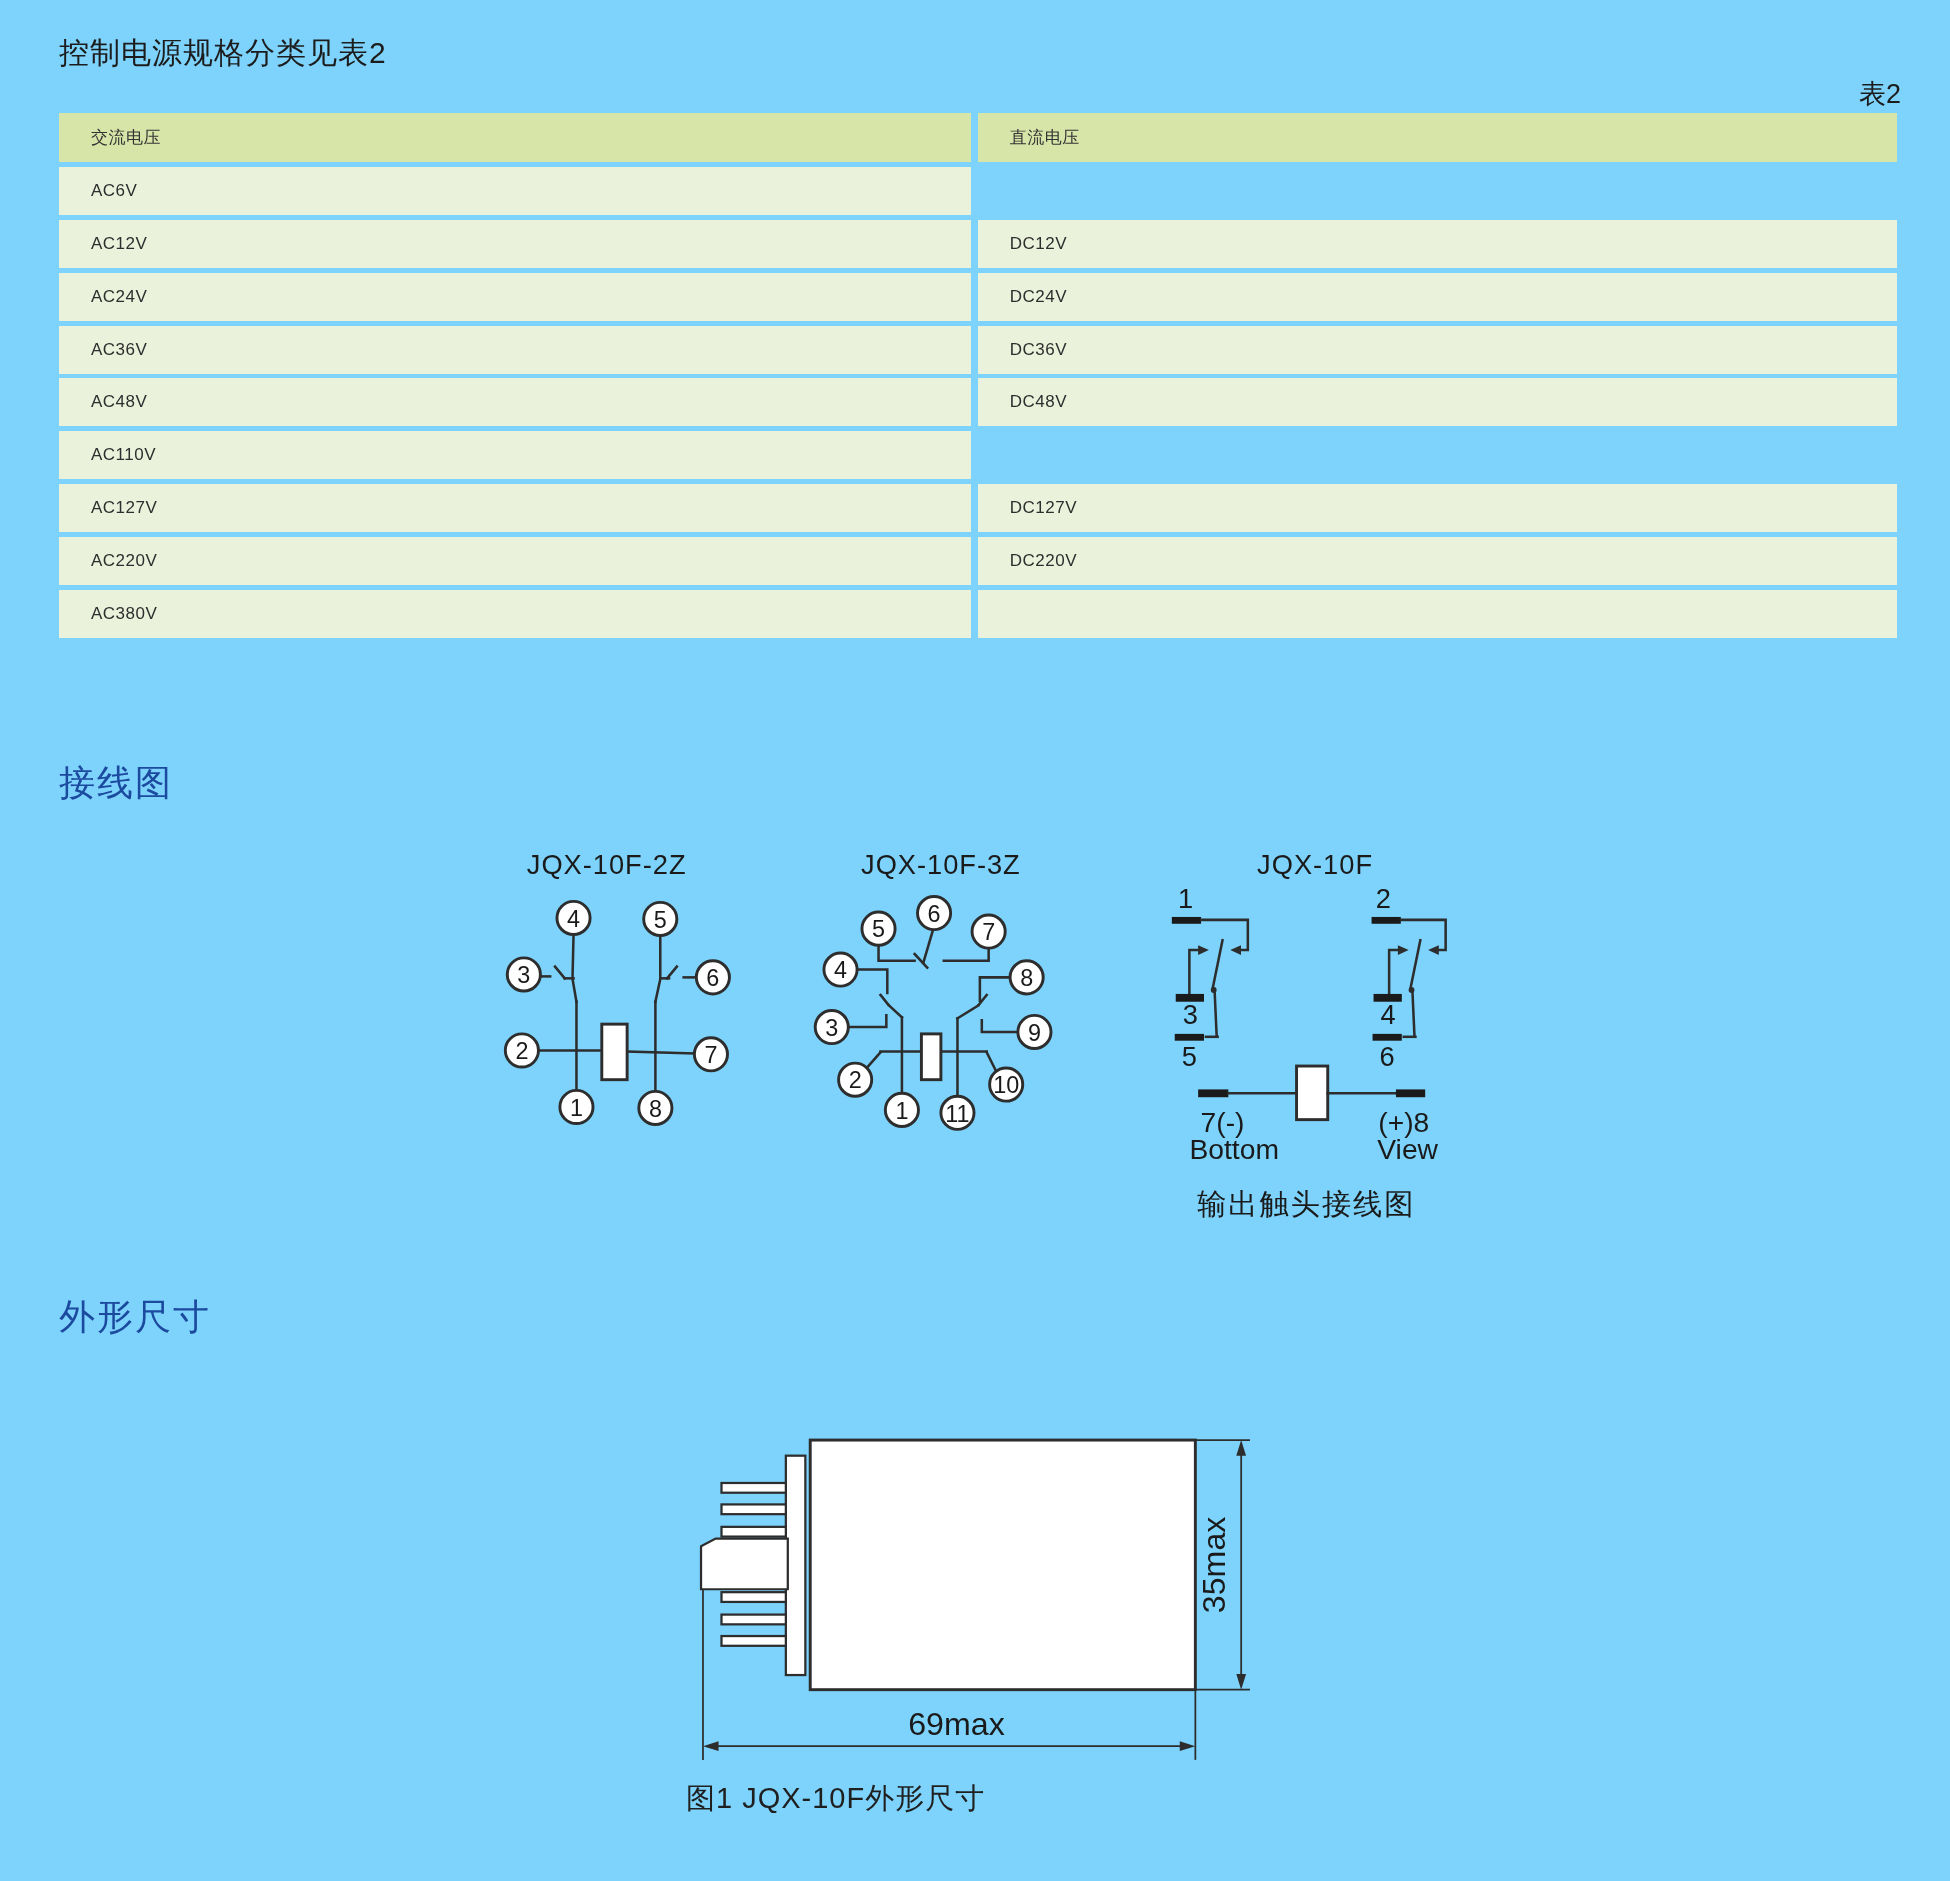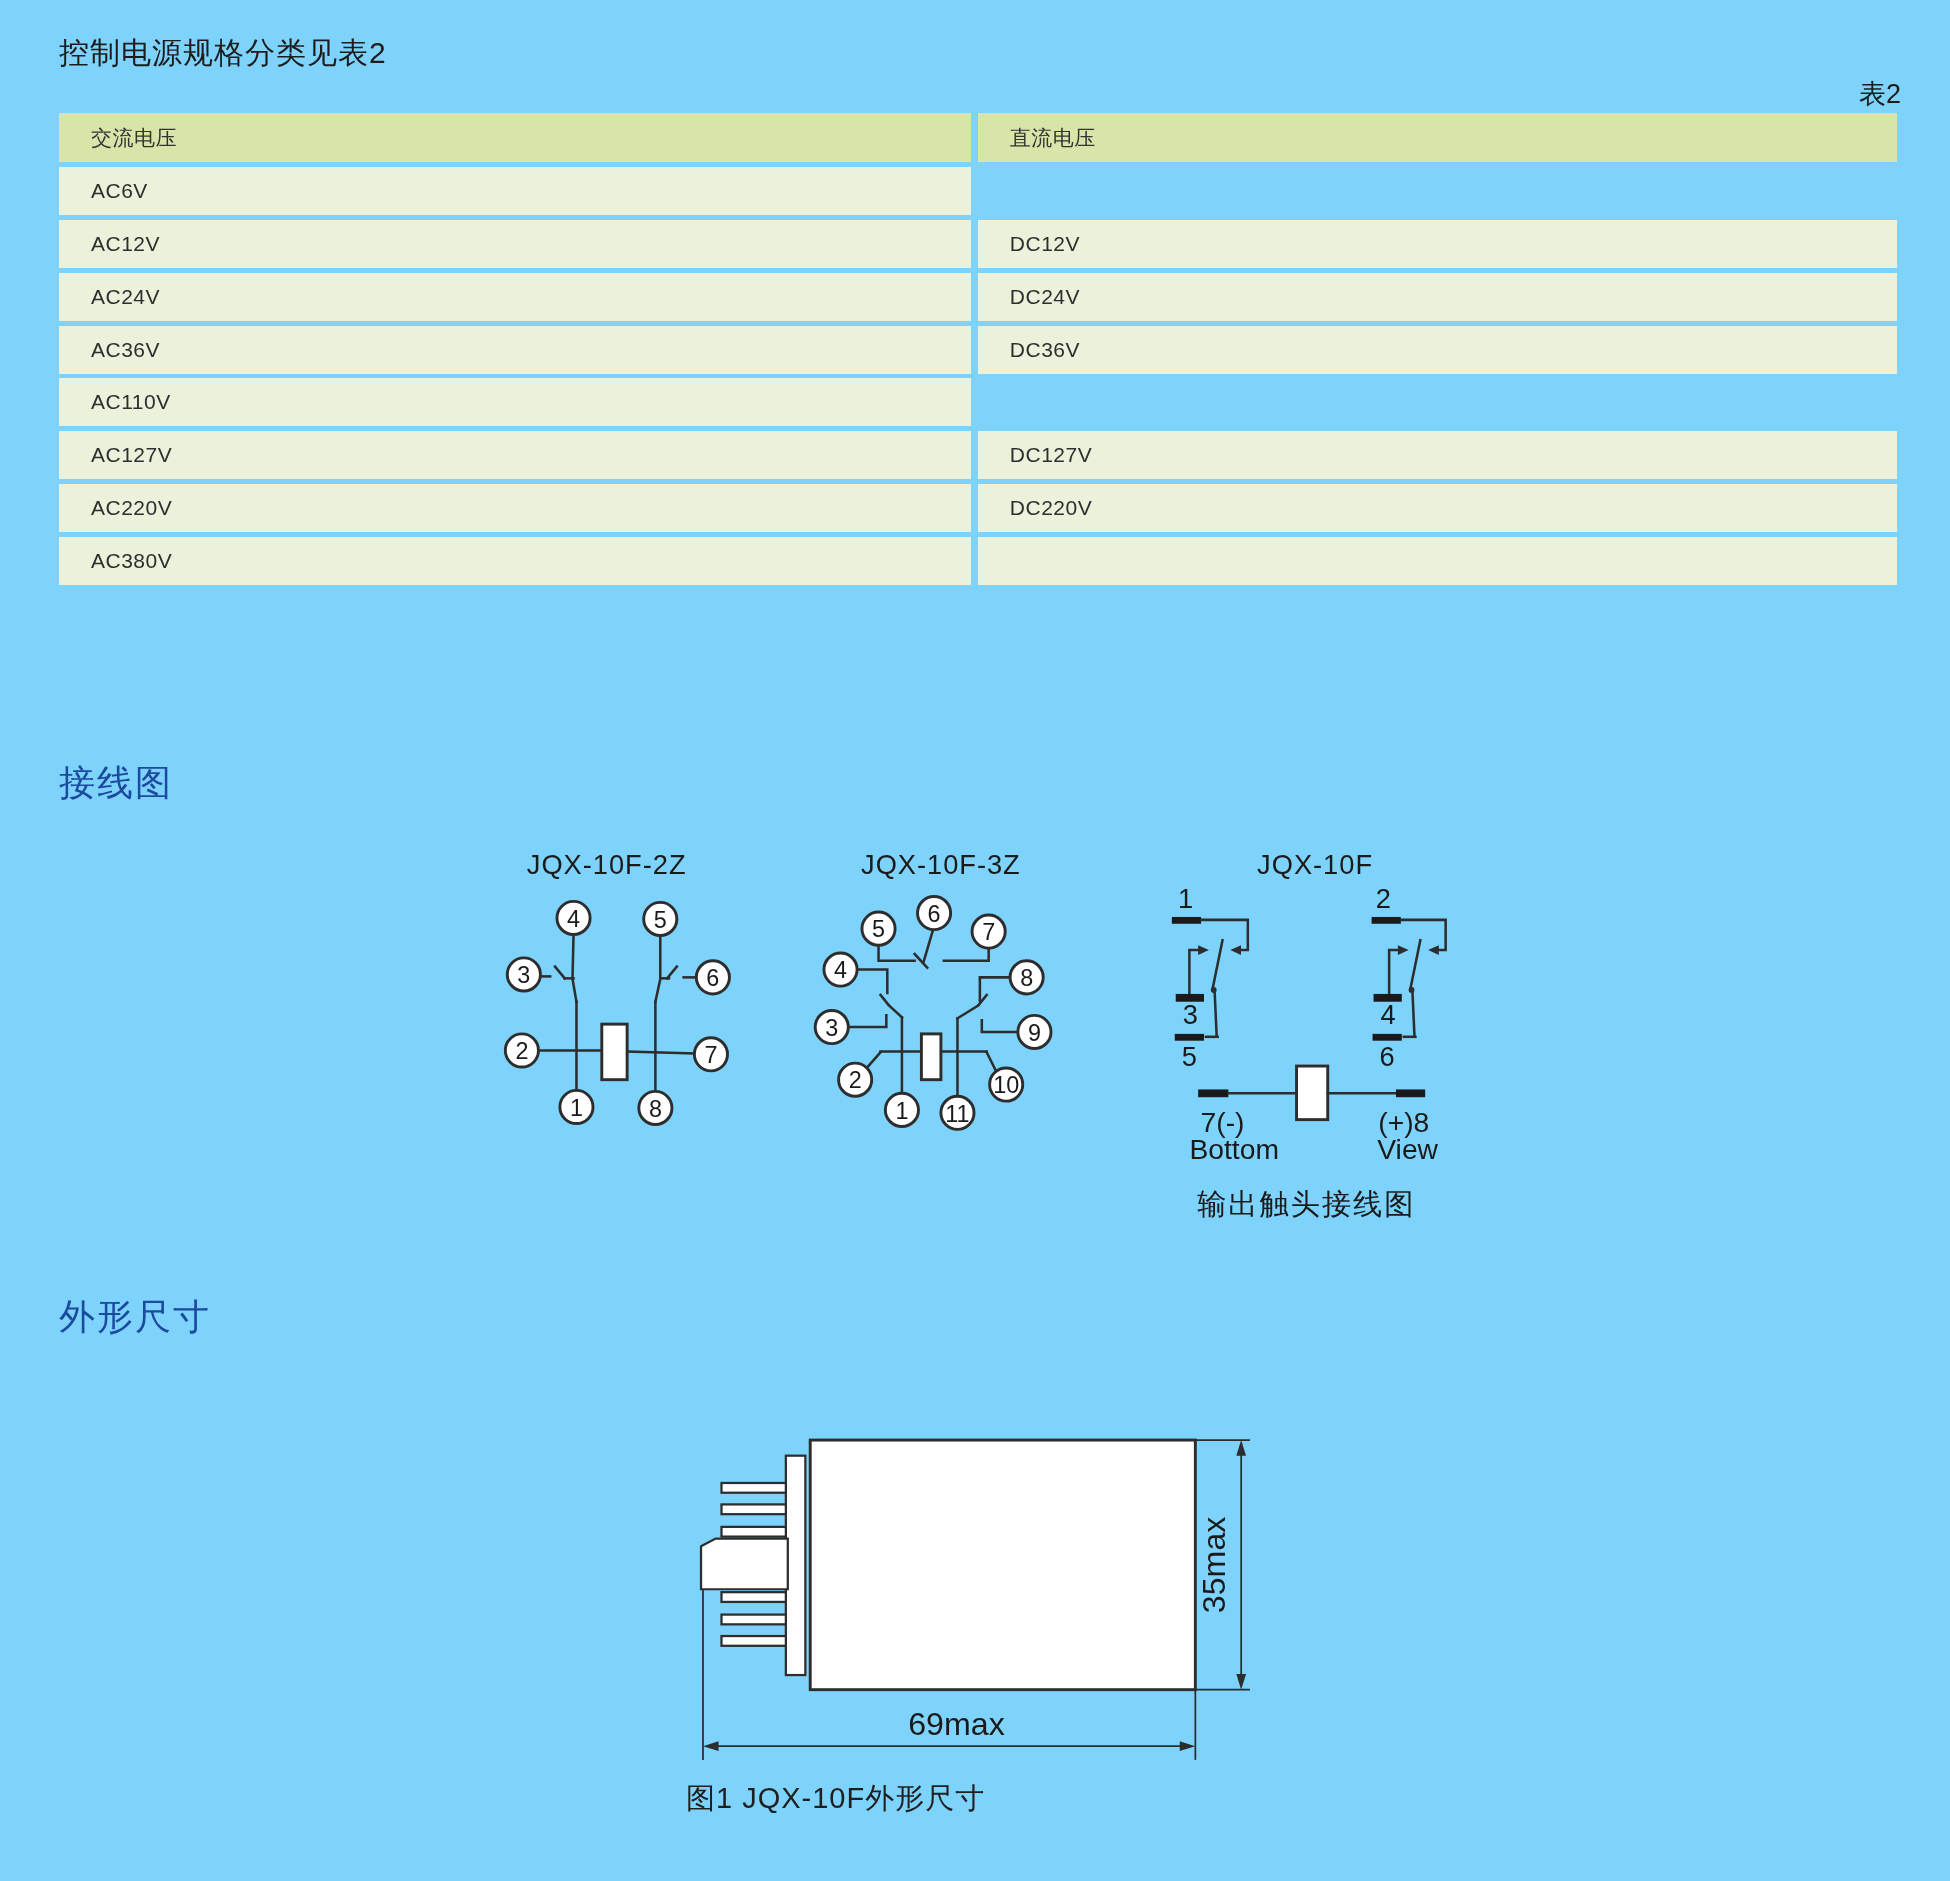--- a/index.html
+++ b/index.html
@@ -4,21 +4,21 @@
 <style>
   html,body{margin:0;padding:0;background:#fff;}
   #page{position:relative;width:1950px;height:1881px;background:#7dd3fc;overflow:hidden;
         font-family:"Liberation Sans","DejaVu Sans",sans-serif;color:#1f1f1f;}
   .page-title{position:absolute;left:59px;top:33px;font-size:30px;color:#1c1c1c;letter-spacing:1px;}
   .table-tag{position:absolute;left:1794px;top:76px;width:107px;text-align:right;font-size:27px;color:#1c1c1c;}
   .spec-table{position:absolute;left:59px;top:113px;width:1838px;display:flex;flex-direction:column;gap:4.9px;}
   .trow{display:flex;gap:6.8px;height:48px;}
   .trow.thead{height:49px;}
   .tcell{display:flex;align-items:center;box-sizing:border-box;padding-left:32px;
-         font-size:21px;color:#2e2e2e;background:#eaf2db;letter-spacing:0.5px;}
+         font-size:17px;color:#2e2e2e;background:#eaf2db;letter-spacing:0.5px;}
   .tcell.c1{width:912px;flex:none;}
   .tcell.c2{flex:1;}
   .thead .tcell{background:#d8e5a9;color:#333;}
   .section-heading{position:absolute;left:59px;font-size:36px;font-weight:400;color:#1b4a9e;letter-spacing:2px;}
   .wiring-svg{position:absolute;left:0;top:839px;}
   .dims-svg{position:absolute;left:0;top:1404px;}
   .fig-caption{position:absolute;left:686px;top:1779px;width:585px;text-align:left;
                font-size:29px;font-weight:500;color:#1f1f1f;letter-spacing:1px;}
   svg text{font-family:"Liberation Sans","DejaVu Sans",sans-serif;fill:#1a1a1a;}
   svg .dtitle{font-size:28px;letter-spacing:1px;}
@@ -58,20 +58,24 @@
     </div>
     <div class="trow">
       <div class="tcell c1">AC24V</div>
       <div class="tcell c2">DC24V</div>
     </div>
     <div class="trow">
       <div class="tcell c1">AC36V</div>
       <div class="tcell c2">DC36V</div>
     </div>
     <div class="trow">
+      <div class="tcell c1">AC48V</div>
+      <div class="tcell c2">DC48V</div>
+    </div>
+    <div class="trow">
       <div class="tcell c1">AC110V</div>
     </div>
     <div class="trow">
       <div class="tcell c1">AC127V</div>
       <div class="tcell c2">DC127V</div>
     </div>
     <div class="trow">
       <div class="tcell c1">AC220V</div>
       <div class="tcell c2">DC220V</div>
     </div>

